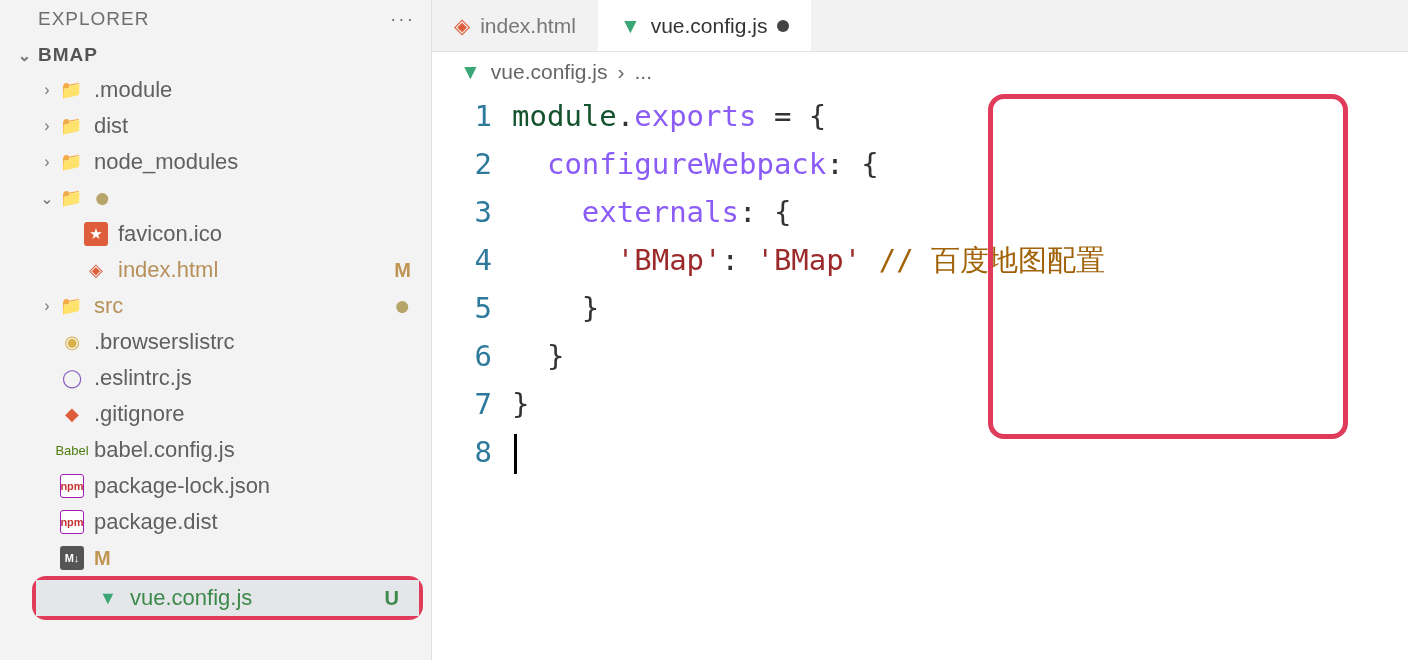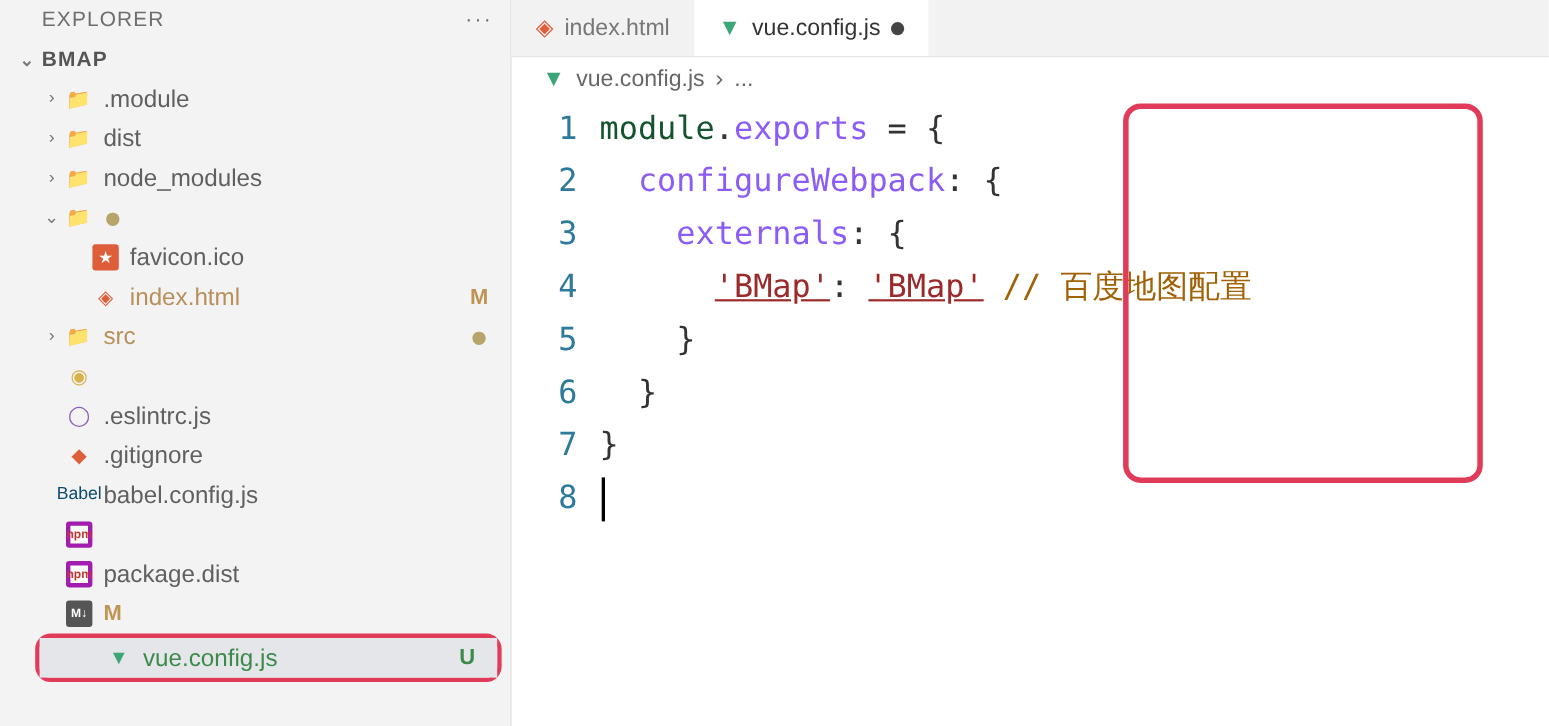--- a/index.html
+++ b/index.html
@@ -7,21 +7,21 @@
   font-family: -apple-system, BlinkMacSystemFont, "Segoe UI", sans-serif;
   font-size: 21px;
   color: #606060;
   background: #fff;
   width: 1408px;
   height: 660px;
   display: flex;
   overflow: hidden;
 }
 .sidebar {
-  width: 465px;
+  width: 432px;
   background: #f3f3f3;
   border-right: 1px solid #e0e0e0;
   display: flex;
   flex-direction: column;
 }
 .sidebar-header {
   display: flex;
   align-items: center;
   justify-content: space-between;
   padding: 8px 16px 8px 38px;
@@ -110,34 +110,34 @@
   text-align: right;
   color: #2d7a9c;
   padding-right: 20px;
   user-select: none;
 }
 .gutter .ln { display: block; }
 .code-text { white-space: pre; }
 .kw { color: #14532d; }
 .prop { color: #8b5cf6; }
 .punct { color: #333; }
-.str { color: #9c2a2a; text-decoration: underline; }
+.str { color: #9c2a2a; }
 .comment { color: #a16207; }
 .cursor-line { border-left: 3px solid #000; height: 40px; display: inline-block; vertical-align: middle; margin-left: 2px;}
 
 .ic-folder-blue { color: #2f7abf; }
 .ic-folder-yel { color: #caa04a; }
 .ic-folder-grn { color: #4a9c59; }
 .ic-star { background:#de5d3a; color:#fff; border-radius:3px; font-size:15px;}
 .ic-html { color:#de5d3a; }
 .ic-yellow { color:#d9b24a; }
 .ic-purple { color:#8a5fc2; }
 .ic-git { color:#de5d3a; }
-.ic-babel { color:#0c4a6e; font-size:16px; }
-.ic-npm { background:#fff; color:#c43434; border:4px solid #a21caf; border-radius:3px; font-size:11px; font-weight:bold; padding:1px 2px;}
+.ic-babel { color:#4d7c0f; font-size:13px; }
+.ic-npm { background:#fff; color:#c43434; border:1px solid #a21caf; border-radius:3px; font-size:11px; font-weight:bold; padding:1px 2px;}
 .ic-md { background:#555; color:#fff; border-radius:3px; font-size:11px; font-weight:bold; padding:2px 2px;}
 .ic-vue { color:#3ba776; }
 </style>
 </head>
 <body>
 
 <div class="sidebar">
   <div class="sidebar-header">
     <span>EXPLORER</span>
     <span class="ellipsis">···</span>
@@ -180,39 +180,41 @@
       </li>
       <li class="tree-row indent-1 git-modified">
         <span class="chev">›</span>
         <span class="icon ic-folder-grn">📁</span>
         <span class="label">src</span>
         <span class="status dot">●</span>
       </li>
       <li class="tree-row indent-1">
         <span class="chev"></span>
         <span class="icon ic-yellow">◉</span>
+        <span class="label">.browserslistrc</span>
       </li>
       <li class="tree-row indent-1">
         <span class="chev"></span>
         <span class="icon ic-purple">◯</span>
         <span class="label">.eslintrc.js</span>
       </li>
       <li class="tree-row indent-1">
         <span class="chev"></span>
         <span class="icon ic-git">◆</span>
         <span class="label">.gitignore</span>
       </li>
       <li class="tree-row indent-1">
         <span class="chev"></span>
         <span class="icon ic-babel">Babel</span>
         <span class="label">babel.config.js</span>
       </li>
       <li class="tree-row indent-1">
         <span class="chev"></span>
         <span class="icon ic-npm">npm</span>
+        <span class="label">package-lock.json</span>
       </li>
       <li class="tree-row indent-1">
         <span class="chev"></span>
         <span class="icon ic-npm">npm</span>
         <span class="label">package.dist</span>
       </li>
       <li class="tree-row indent-1 git-modified">
         <span class="chev"></span>
         <span class="icon ic-md">M↓</span>
         <span class="status M">M</span>

